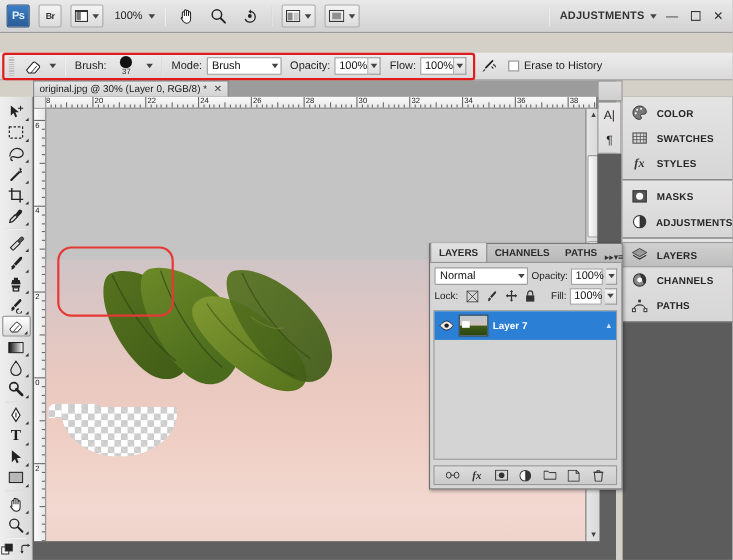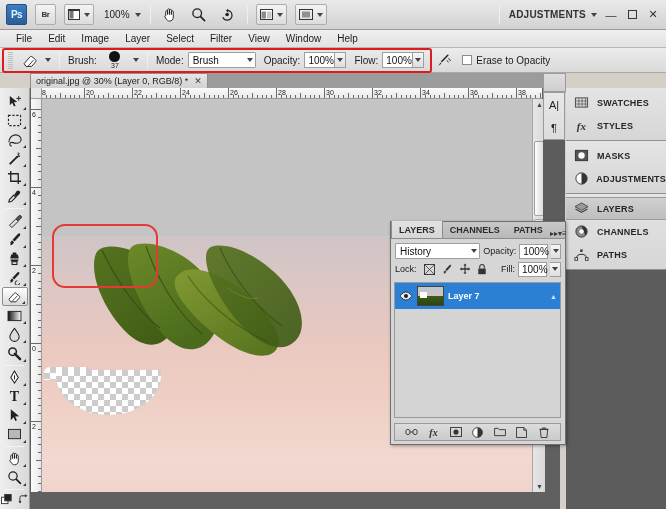--- a/index.html
+++ b/index.html
@@ -282,31 +282,20 @@
     <span class="caret" style="margin-left:5px"></span>
     <div class="wbtn">—</div>
     <div class="wbtn">
       <svg width="9" height="9" viewBox="0 0 9 9">
           <rect x="0.5" y="0.5" width="8" height="8" fill="none" stroke="#333"></rect>
         </svg>
     </div>
     <div class="wbtn">✕</div>
   </div>
 
-  <div class="menubar">
-    <div class="menu-item">File</div>
-    <div class="menu-item">Edit</div>
-    <div class="menu-item">Image</div>
-    <div class="menu-item">Layer</div>
-    <div class="menu-item">Select</div>
-    <div class="menu-item">Filter</div>
-    <div class="menu-item">View</div>
-    <div class="menu-item">Window</div>
-    <div class="menu-item">Help</div>
-  </div>
 
   <div class="optwrap">
     <div class="optbar">
       <div class="grip"></div>
       <div class="eraser-ico">
         <svg width="17" height="15" viewBox="0 0 18 16">
           <path d="M2.2 11.4 8.4 4.2c.6-.7 1.6-.8 2.3-.2l3.6 3c.7.6.8 1.6.2 2.3l-4.3 5H4.2z" fill="#fff" stroke="#222" stroke-width="1"></path>
           <path d="M6.3 14.3 12.1 7.6" stroke="#222" stroke-width=".9"></path>
         </svg>
       </div>
@@ -340,21 +329,21 @@
       </div>
       <div class="airbrush">
         <svg width="17" height="15" viewBox="0 0 18 16">
           <path d="M12.5 2.5 6 9" stroke="#222" stroke-width="1.6" stroke-linecap="round"></path>
           <path d="M4.6 10.4 2.4 13.6 5.6 11.4z" fill="#222"></path>
           <path d="M13 6c1.4.3 2.3 1.3 2.4 2.6M11.4 8.2c1 .2 1.6.9 1.7 1.8" fill="none" stroke="#222" stroke-width="1"></path>
         </svg>
       </div>
       <div style="display:flex;align-items:center;margin-left:8px">
         <span class="chk"></span>
-        <span style="font-size:10px">Erase to Opacity</span>
+        <span style="font-size:10px">Erase to History</span>
       </div>
     </div>
     <div class="redbox"></div>
   </div>
 
   <div class="tabstrip">
     <div class="doctab">
       <span>original.jpg @ 30% (Layer 0, RGB/8) *</span>
       <span class="tabclose">✕</span>
     </div>
@@ -753,20 +742,31 @@
   <div class="dockstrip"></div>
   <div style="position:absolute;left:543px;top:428px;width:23px;height:17px;background:linear-gradient(#dcdcdc,#cbcbcb);border:1px solid #9a9a9a;display:flex;align-items:center;justify-content:center;gap:3px">
     <span style="font-size:7px;color:#333">▸▸</span>
   </div>
 
   <div class="rdock">
     <div class="rgrp">
       <div class="ritem">
         <span class="rico">
           <svg width="15" height="15" viewBox="0 0 16 16">
+            <path d="M8 1.5c3.6 0 6.5 2.6 6.5 5.6 0 1.8-1.6 2.4-2.8 2.4h-1.2c-.9 0-1.6.6-1.6 1.4 0 .9.8 1.2.8 2 0 .9-.8 1.6-1.7 1.6-3.6 0-6.5-3-6.5-6.6S4.4 1.5 8 1.5z" fill="#777" stroke="#333" stroke-width=".9"></path>
+            <circle cx="5.6" cy="5" r="1" fill="#fff"></circle>
+              <circle cx="9.4" cy="4.2" r="1" fill="#fff"></circle>
+              <circle cx="4.2" cy="8.6" r="1" fill="#fff"></circle>
+          </svg>
+        </span>
+        <span>COLOR</span>
+      </div>
+      <div class="ritem">
+        <span class="rico">
+          <svg width="15" height="15" viewBox="0 0 16 16">
             <rect x="1" y="2.5" width="14" height="11" fill="#555"></rect>
             <g fill="#ddd">
                 <rect x="2.2" y="3.6" width="2.6" height="2.4"></rect>
                 <rect x="5.6" y="3.6" width="2.6" height="2.4"></rect>
                 <rect x="9" y="3.6" width="2.6" height="2.4"></rect>
                 <rect x="12.4" y="3.6" width="1.4" height="2.4"></rect>
             <rect x="2.2" y="6.8" width="2.6" height="2.4"></rect>
                 <rect x="5.6" y="6.8" width="2.6" height="2.4"></rect>
                 <rect x="9" y="6.8" width="2.6" height="2.4"></rect>
                 <rect x="12.4" y="6.8" width="1.4" height="2.4"></rect>
@@ -847,21 +847,21 @@
       <div class="ltab on">LAYERS</div>
       <div class="ltab">CHANNELS</div>
       <div class="ltab">PATHS</div>
       <div class="ltabsp"></div>
       <div class="ltico">▸▸</div>
       <div class="ltico" style="margin-right:3px">▾≡</div>
     </div>
 
     <div class="lrow" style="margin-top:3px">
       <div class="combo" style="width:96px">
-        <span>History</span>
+        <span>Normal</span>
         <span class="caret"></span>
       </div>
       <span style="font-size:9px">Opacity:</span>
       <div class="numfield" style="width:29px;height:15px">
         <span>100%</span>
       </div>
       <div class="stepper" style="height:15px">
         <span class="caret" style="margin:0"></span>
       </div>
     </div>

